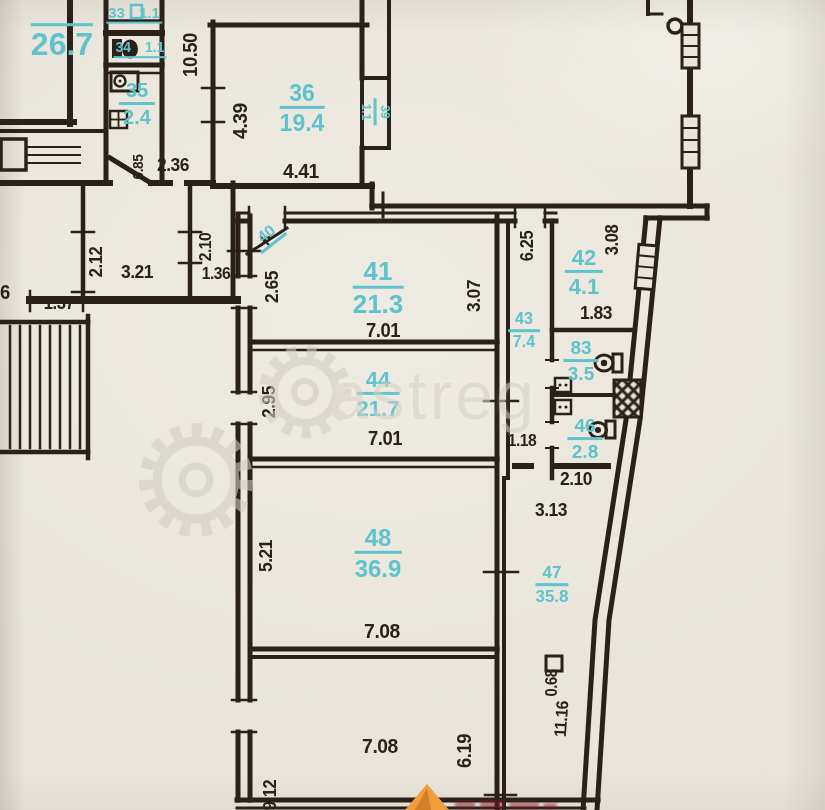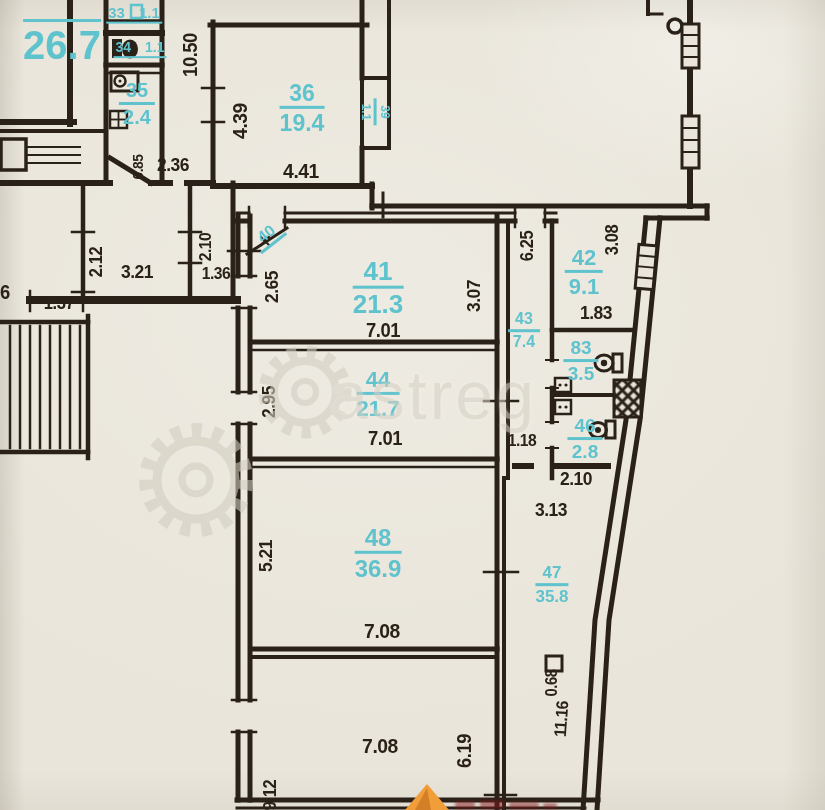--- a/index.html
+++ b/index.html
@@ -262,21 +262,21 @@
       <g>
         <rect x="110" y="111" width="17" height="17" stroke-width="2.5"></rect>
         <path d="M110,119.5 L127,119.5" stroke-width="1.8"></path>
         <path d="M118.5,111 L118.5,128" stroke-width="1.8"></path>
       </g>
 
       <rect x="546" y="656" width="16" height="15" stroke-width="3"></rect>
     </g>
   </svg>
 
-  <div class="lbl room" style="left:62px;top:42px;font-size:40px">
+  <div class="lbl room" style="left:62px;top:42px;font-size:32px">
     <span class="num"></span>
     <span class="area">26.7</span>
   </div>
   <div class="lbl room" style="left:134px;top:14px;font-size:15px">
     <span class="room-inline">
       <span>33</span>
       <span>1.1</span>
     </span>
   </div>
   <div class="lbl room" style="left:140px;top:49px;font-size:14px">
@@ -299,21 +299,21 @@
   </div>
   <div class="lbl room" style="left:268px;top:236px;font-size:16px;--r:-38deg">
     <span class="num">40</span>
   </div>
   <div class="lbl room" style="left:378px;top:288px;font-size:26px">
     <span class="num">41</span>
     <span class="area">21.3</span>
   </div>
   <div class="lbl room" style="left:584px;top:272px;font-size:22px">
     <span class="num">42</span>
-    <span class="area">9.1</span>
+    <span class="area">4.1</span>
   </div>
   <div class="lbl room" style="left:524px;top:331px;font-size:16px">
     <span class="num">43</span>
     <span class="area">7.4</span>
   </div>
   <div class="lbl room" style="left:378px;top:394px;font-size:22px">
     <span class="num">44</span>
     <span class="area">21.7</span>
   </div>
   <div class="lbl room" style="left:581px;top:361px;font-size:19px">

